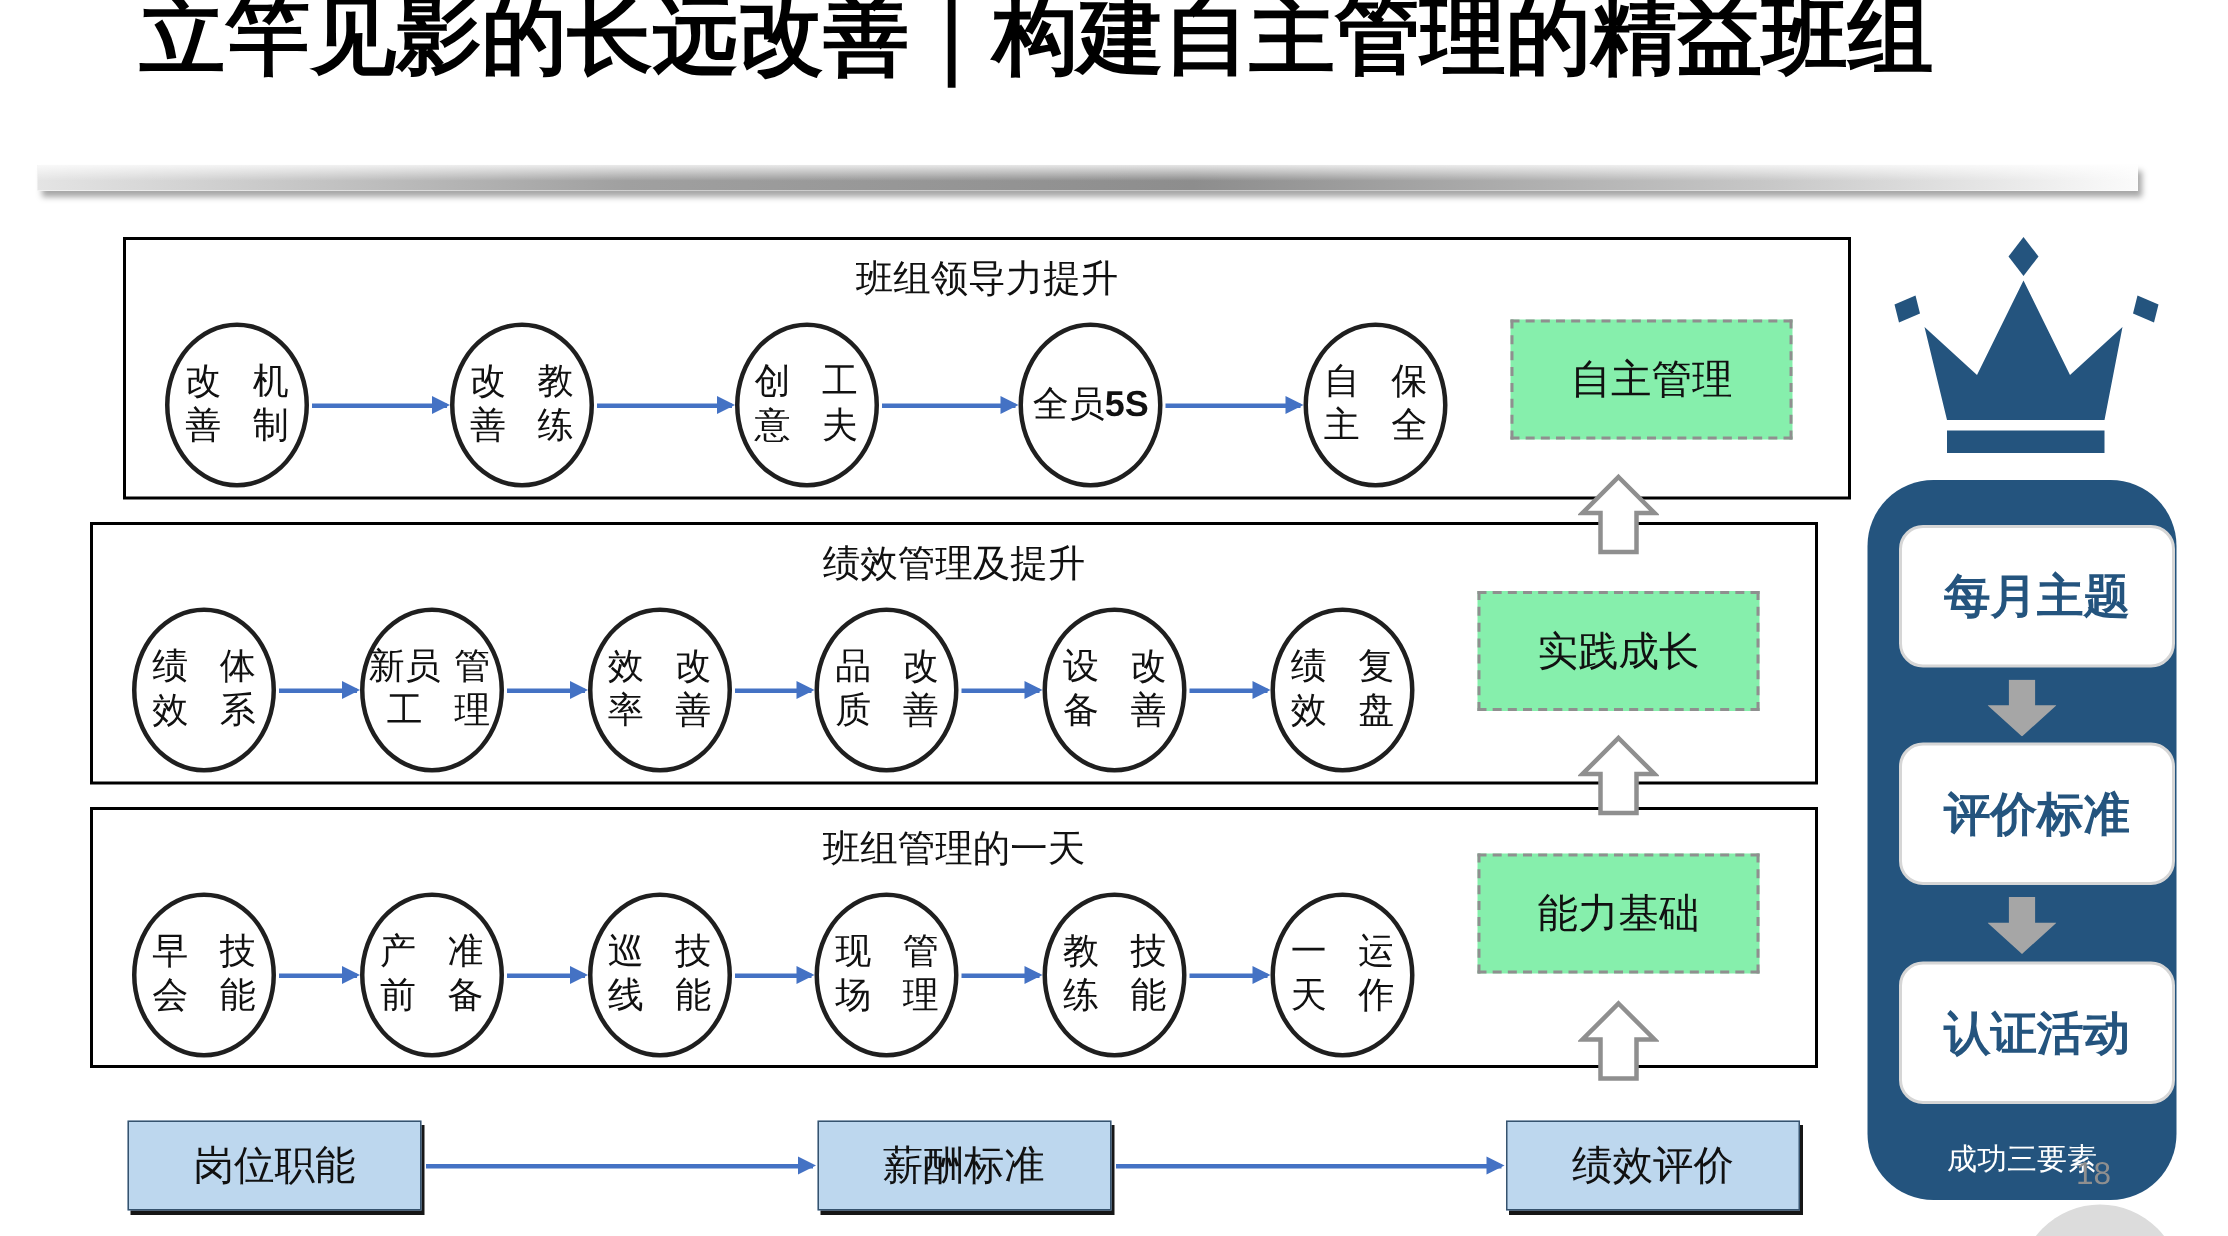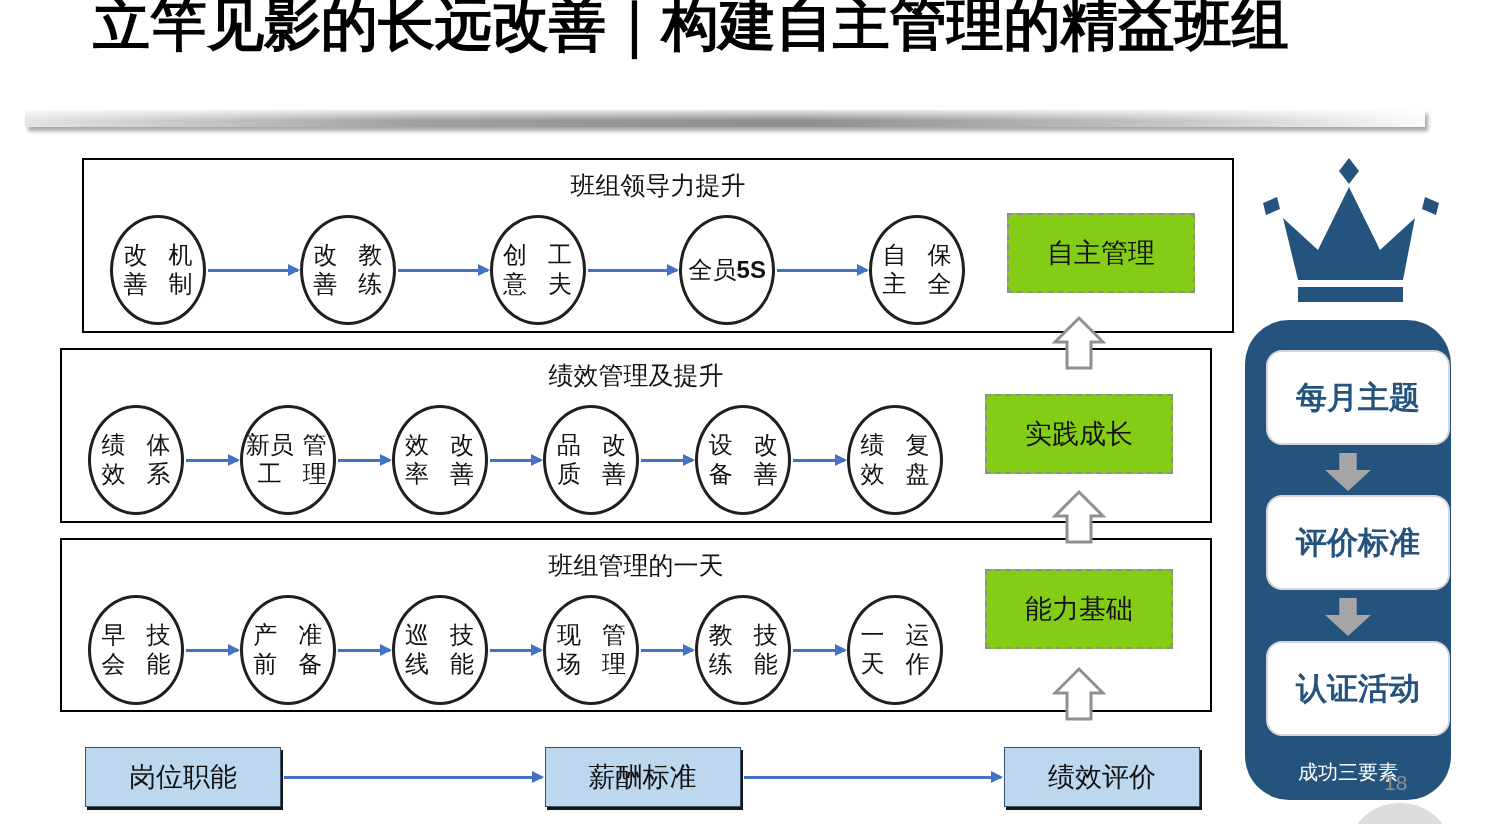--- a/index.html
+++ b/index.html
@@ -26,21 +26,21 @@
   .circle{flex:0 0 auto;width:96px;height:110px;border:3px solid #1f1f1f;border-radius:50%;
           background:#fff;display:flex;flex-direction:row;align-items:center;
           justify-content:center;font-size:24px;line-height:1.2;box-sizing:border-box;
           text-align:center;}
   .circle .strong{font-weight:bold;}
   .h-arrow{flex:1 1 auto;height:0;border-top:3px solid #4472C4;position:relative;margin:0 2px;}
   .h-arrow::after{content:"";position:absolute;right:-2px;top:-8px;width:0;height:0;
       border-top:6px solid transparent;border-bottom:6px solid transparent;
       border-left:12px solid #4472C4;}
   .dashed-box{position:absolute;right:37px;width:188px;height:80px;
-      border:2px dashed #8f8f8f;box-sizing:border-box;background:#84cc16;
+      border:2px dashed #8f8f8f;box-sizing:border-box;background:#86efac;
       display:flex;align-items:center;justify-content:center;font-size:27px;color:#111;}
   #row0{top:158px;margin-left:22px;} #row1{top:348px;} #row2{top:538px;height:174px;}
   #row0 .dashed-box{top:53px;} #row1 .dashed-box{top:44px;} #row2 .dashed-box{top:29px;}
 
   
   .up-arrow{position:absolute;left:1052px;width:54px;height:56px;z-index:5;}
   #up0{top:315px;} #up1{top:489px;} #up2{top:666px;}
 
   
   .bottom-flow{position:absolute;left:85px;top:747px;width:1115px;height:60px;

